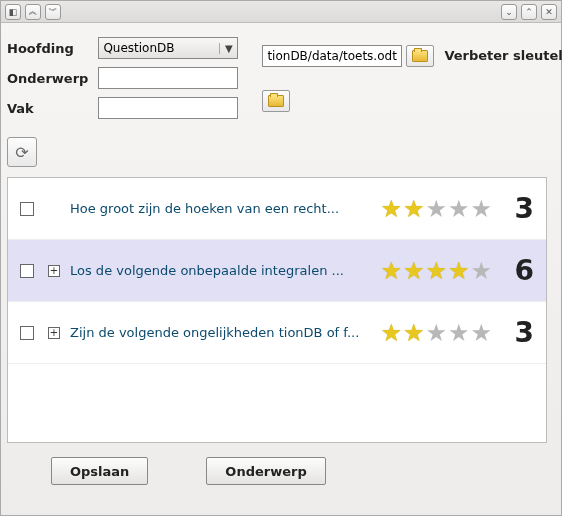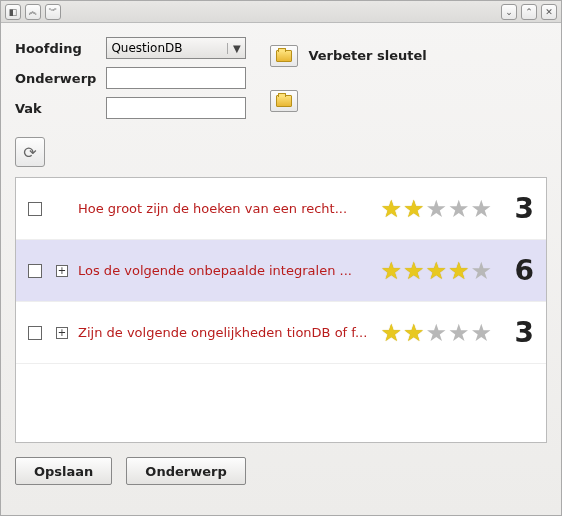--- a/index.html
+++ b/index.html
@@ -2,49 +2,49 @@
 <html><head>
 <meta charset="utf-8">
 <style>
 * { box-sizing: border-box; margin: 0; padding: 0; font-family: "DejaVu Sans", Arial, sans-serif; }
 body { background: #f4f3f2; width: 562px; height: 516px; overflow: hidden; }
 .window { width: 562px; height: 516px; background: linear-gradient(#f6f5f4, #edecea); border: 1px solid #aaa; }
 .titlebar { height: 22px; background: linear-gradient(#e8e7e5, #dcdbd9); display: flex; align-items: center; padding: 0 4px; border-bottom: 1px solid #bbb; }
 .titlebar .left, .titlebar .right { display: flex; gap: 4px; }
 .titlebar .spacer { flex: 1; }
 .tbtn { width: 16px; height: 16px; border: 1px solid #999; border-radius: 3px; background: linear-gradient(#fdfdfd,#e8e8e8); display: flex; align-items: center; justify-content: center; font-size: 9px; color: #555; cursor: pointer; }
-.content { padding: 14px 14px 0 14px; height: calc(100% - 22px); display: flex; flex-direction: column; }
+.content { padding: 14px 14px 0 6px; height: calc(100% - 22px); display: flex; flex-direction: column; }
 .form { display: flex; gap: 24px; }
 .form-col { display: grid; grid-template-columns: auto 1fr; column-gap: 10px; row-gap: 8px; align-items: center; }
 .form-label { font-size: 13px; font-weight: bold; color: #222; white-space: nowrap; }
 .text-input { height: 22px; border: 1px solid #888; background: #fff; font-size: 12px; padding: 0 4px; width: 140px; }
 .dropdown { height: 22px; width: 140px; border: 1px solid #888; background: linear-gradient(#f8f7f6,#e3e2e0); display: flex; align-items: center; padding: 0 4px; font-size: 12px; cursor: pointer; }
 .dropdown .dd-text { flex: 1; }
 .dropdown .dd-arrow { width: 14px; text-align: center; color: #444; font-size: 10px; border-left: 1px solid #aaa; padding-left: 4px; }
 .file-row { display: flex; align-items: center; gap: 4px; }
 .file-input { height: 22px; width: 140px; border: 1px solid #888; background: #fff; font-size: 12px; padding: 0 4px; }
 .browse-btn { width: 28px; height: 22px; border: 1px solid #999; background: linear-gradient(#fdfdfd,#e8e8e8); display: flex; align-items: center; justify-content: center; cursor: pointer; border-radius: 2px; }
 .folder-icon { width: 16px; height: 12px; background: linear-gradient(#fde17a,#e8b735); border: 1px solid #b8901a; border-radius: 1px; position: relative; }
 .folder-icon::before { content: ""; position: absolute; top: -3px; left: 1px; width: 6px; height: 3px; background: #fde17a; border: 1px solid #b8901a; border-bottom: none; border-radius: 1px 1px 0 0; }
 .refresh-row { margin-top: 18px; }
 .refresh-btn { width: 30px; height: 30px; border: 1px solid #999; background: linear-gradient(#fdfdfd,#e8e8e8); display: flex; align-items: center; justify-content: center; cursor: pointer; border-radius: 3px; font-size: 16px; color: #666; }
 .list { margin-top: 10px; border: 1px solid #bbb; background: #fff; height: 266px; overflow: hidden; }
 .row { display: flex; align-items: center; height: 62px; padding: 0 12px; border-bottom: 1px solid #eee; }
 .row.selected { background: #e1e0f5; }
 .chk { width: 14px; height: 14px; border: 1px solid #666; background: #fff; margin-right: 14px; cursor: pointer; }
 .expand { width: 12px; height: 12px; border: 1px solid #666; background: #fff; display: flex; align-items: center; justify-content: center; font-size: 10px; line-height: 1; color: #333; margin-right: 10px; cursor: pointer; }
 .expand-spacer { width: 22px; }
-.q-text { flex: 1; font-size: 13px; color: #b91c1c; white-space: nowrap; overflow: hidden; text-overflow: ellipsis; padding-right: 10px; }
+.q-text { flex: 1; font-size: 13px; color: #0c4a6e; white-space: nowrap; overflow: hidden; text-overflow: ellipsis; padding-right: 10px; }
 .stars { display: flex; gap: 1px; margin-right: 18px; cursor: pointer; }
 .star { font-size: 24px; line-height: 1; }
 .star.filled { color: #e8c820; text-shadow: 0 0 1px #b89a10; }
 .star.empty { color: #b8b8b8; }
 .num { font-size: 28px; font-weight: bold; color: #222; width: 24px; text-align: right; }
 .footer { padding: 14px 0; display: flex; gap: 14px; }
-.btn { height: 28px; padding: 0 18px; border: 1px solid #888; background: linear-gradient(#fdfdfd,#e4e3e1); font-size: 13px; font-weight: bold; color: #222; cursor: pointer; border-radius: 2px; }
+.btn { height: 28px; padding: 0 18px; border: 1px solid #888; background: linear-gradient(#fdfdfd,#e4e3e1); font-size: 13px; font-weight: bold; color: #222; cursor: pointer; border-radius: 2px; margin-left: 44px; }
 </style>
 </head>
 <body>
 
 <div class="window">
   <div class="titlebar">
     <div class="left">
       <div class="tbtn">◧</div>
       <div class="tbtn">︽</div>
       <div class="tbtn">︾</div>
@@ -65,20 +65,21 @@
           <span class="dd-text">QuestionDB</span>
           <span class="dd-arrow">▼</span>
         </div>
         <div class="form-label">Onderwerp</div>
         <input class="text-input" value="" style="">
         <div class="form-label">Vak</div>
         <input class="text-input" value="" style="">
       </div>
       <div class="form-col">
         <div class="file-row">
+          <input class="file-input" value="tionDB/data/toets.odt" style="">
           <div class="browse-btn">
               <div class="folder-icon"></div>
             </div>
         </div>
         <div class="form-label">Verbeter sleutel</div>
         <div class="file-row">
           <div class="browse-btn">
               <div class="folder-icon"></div>
             </div>
         </div>

